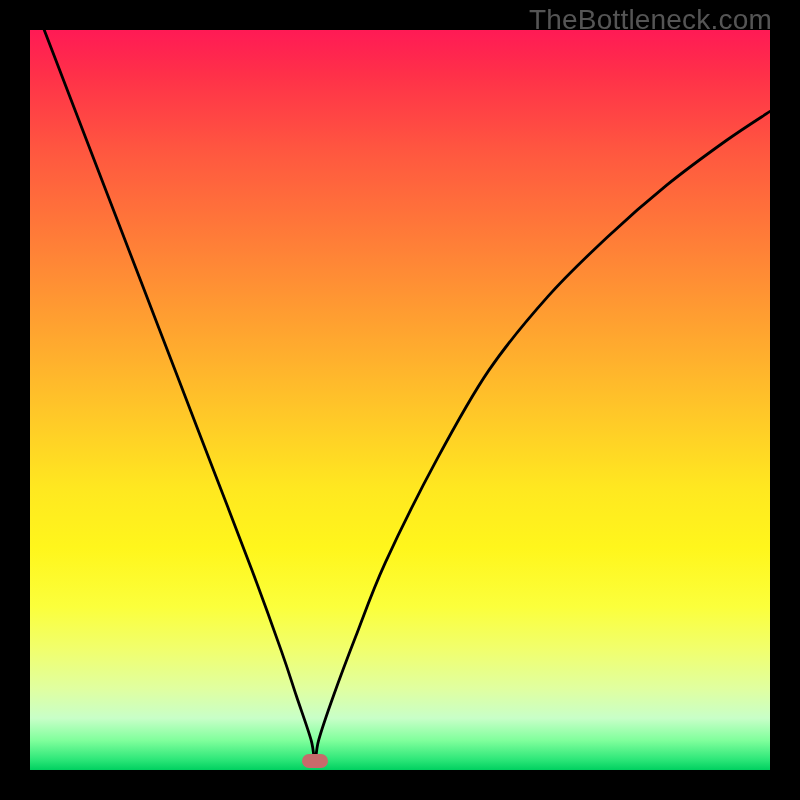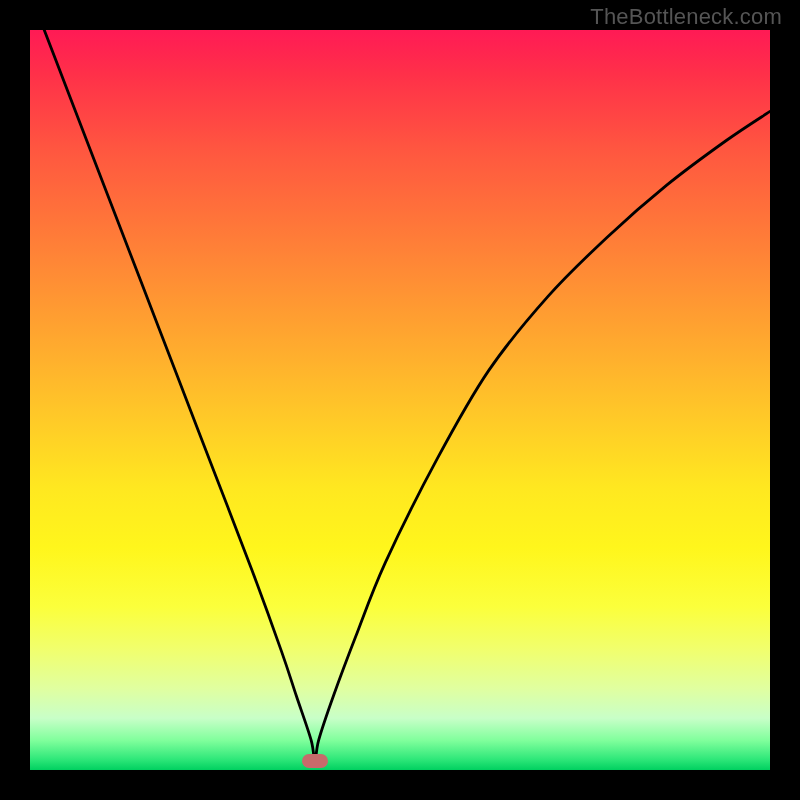--- a/index.html
+++ b/index.html
@@ -7,23 +7,23 @@
     width: 800px;
     height: 800px;
     background: #000;
     position: relative;
     font-family: Arial, Helvetica, sans-serif;
     overflow: hidden;
   }
   .watermark {
     position: absolute;
     top: 4px;
-    right: 18px;
+    right: 28px;
     color: #555;
-    font-size: 22px;
+    font-size: 28px;
     font-weight: 400;
     z-index: 10;
     letter-spacing: 0.2px;
   }
   .plot-area {
     position: absolute;
     top: 30px;
     left: 30px;
     width: 740px;
     height: 740px;

